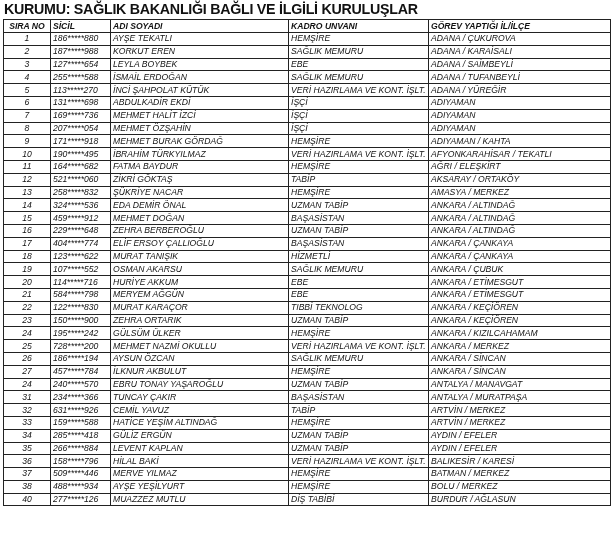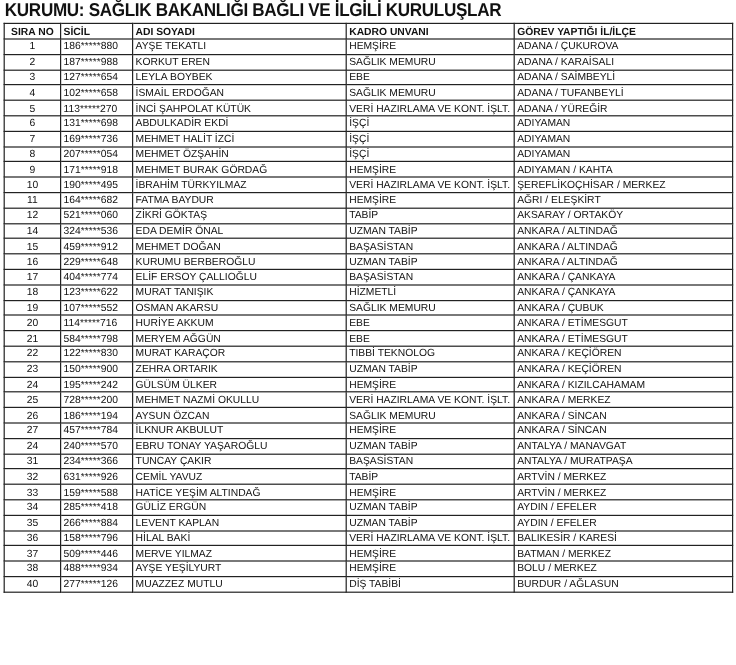--- a/index.html
+++ b/index.html
@@ -32,21 +32,21 @@
       text-align: left;
       font-weight: normal;
     }
     table.list th {
       font-weight: bold;
       height: 12px;
       font-size: 8.6px;
     }
     table.list th.c-no, table.list td.c-no { text-align: center; }
     table.list thead tr { border-bottom: 1.5px solid #111; }
-    table.list { border: 1.5px solid #111; }
+    table.list { border: 1.5px solid #111; font-style: italic; }
     col.c1 { width: 47px; }
     col.c2 { width: 60px; }
     col.c3 { width: 178px; }
     col.c4 { width: 140px; }
     col.c5 { width: 182px; }
   </style>
 </head>
 <body>
 
 <div class="title">KURUMU: SAĞLIK BAKANLIĞI BAĞLI VE İLGİLİ KURULUŞLAR</div>
@@ -85,21 +85,21 @@
       </tr>
       <tr>
         <td class="c-no">3</td>
         <td>127*****654</td>
         <td>LEYLA BOYBEK</td>
         <td>EBE</td>
         <td>ADANA / SAİMBEYLİ</td>
       </tr>
       <tr>
         <td class="c-no">4</td>
-        <td>102*****658</td>
+        <td>255*****588</td>
         <td>İSMAİL ERDOĞAN</td>
         <td>SAĞLIK MEMURU</td>
         <td>ADANA / TUFANBEYLİ</td>
       </tr>
       <tr>
         <td class="c-no">5</td>
         <td>113*****270</td>
         <td>İNCİ ŞAHPOLAT KÜTÜK</td>
         <td>VERİ HAZIRLAMA VE KONT. İŞLT.</td>
         <td>ADANA / YÜREĞİR</td>
@@ -130,54 +130,61 @@
         <td>171*****918</td>
         <td>MEHMET BURAK GÖRDAĞ</td>
         <td>HEMŞİRE</td>
         <td>ADIYAMAN / KAHTA</td>
       </tr>
       <tr>
         <td class="c-no">10</td>
         <td>190*****495</td>
         <td>İBRAHİM TÜRKYILMAZ</td>
         <td>VERİ HAZIRLAMA VE KONT. İŞLT.</td>
-        <td>ŞEREFLİKOÇHİSAR / MERKEZ</td>
+        <td>AFYONKARAHİSAR / TEKATLI</td>
       </tr>
       <tr>
         <td class="c-no">11</td>
         <td>164*****682</td>
         <td>FATMA BAYDUR</td>
         <td>HEMŞİRE</td>
         <td>AĞRI / ELEŞKİRT</td>
       </tr>
       <tr>
         <td class="c-no">12</td>
         <td>521*****060</td>
         <td>ZİKRİ GÖKTAŞ</td>
         <td>TABİP</td>
         <td>AKSARAY / ORTAKÖY</td>
       </tr>
       <tr>
+        <td class="c-no">13</td>
+        <td>258*****832</td>
+        <td>ŞÜKRİYE NACAR</td>
+        <td>HEMŞİRE</td>
+        <td>AMASYA / MERKEZ</td>
+      </tr>
+      <tr>
         <td class="c-no">14</td>
         <td>324*****536</td>
         <td>EDA DEMİR ÖNAL</td>
         <td>UZMAN TABİP</td>
         <td>ANKARA / ALTINDAĞ</td>
       </tr>
       <tr>
         <td class="c-no">15</td>
         <td>459*****912</td>
         <td>MEHMET DOĞAN</td>
         <td>BAŞASİSTAN</td>
         <td>ANKARA / ALTINDAĞ</td>
       </tr>
       <tr>
         <td class="c-no">16</td>
         <td>229*****648</td>
-        <td>KURUMU BERBEROĞLU</td>
+        <td>ZEHRA BERBEROĞLU</td>
         <td>UZMAN TABİP</td>
         <td>ANKARA / ALTINDAĞ</td>
       </tr>
       <tr>
         <td class="c-no">17</td>
         <td>404*****774</td>
         <td>ELİF ERSOY ÇALLIOĞLU</td>
         <td>BAŞASİSTAN</td>
         <td>ANKARA / ÇANKAYA</td>
       </tr>

